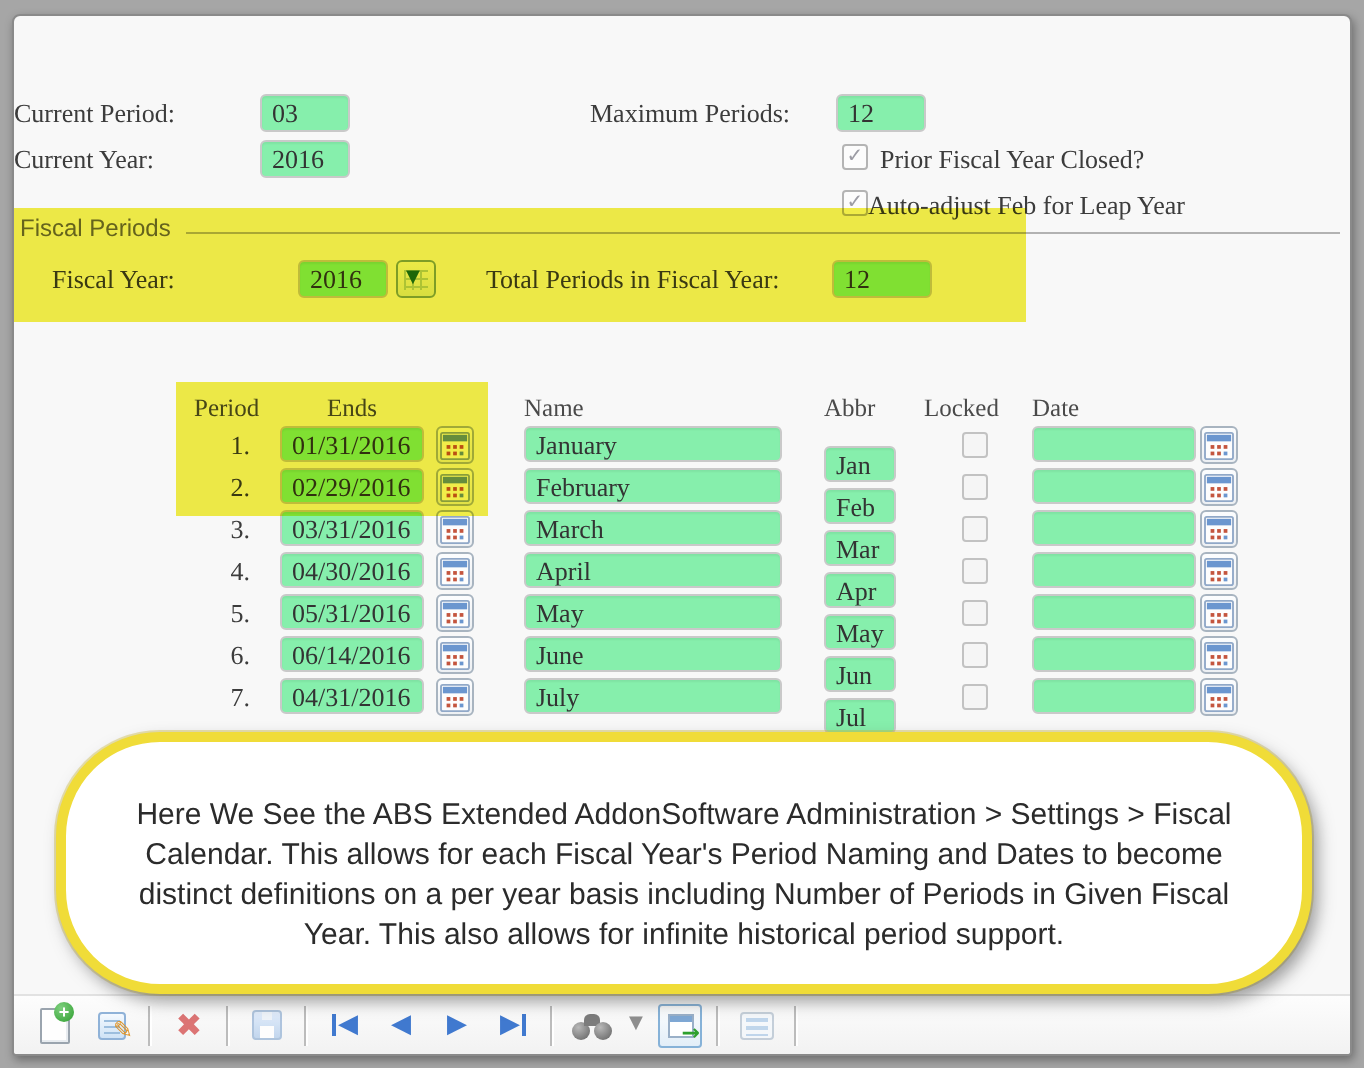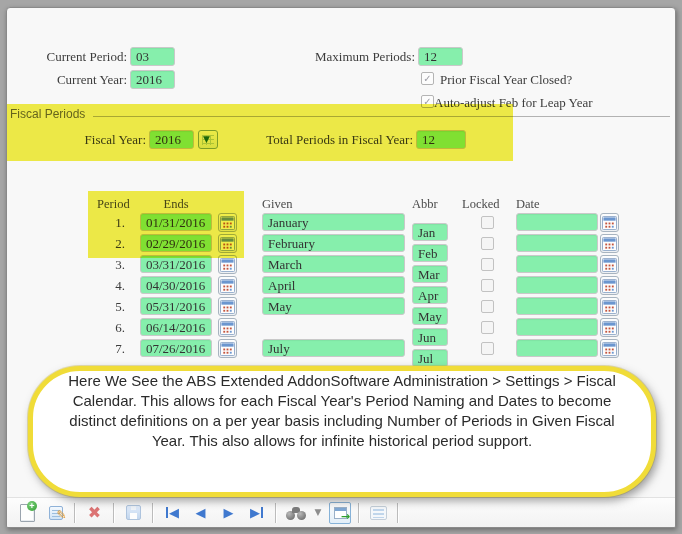--- a/index.html
+++ b/index.html
@@ -13,21 +13,21 @@
             display:flex;align-items:center;justify-content:center}
   .title{font:13px "Liberation Sans",sans-serif;color:#3c3c3c}
   .winbtns{position:absolute;right:6px;top:5px;display:flex;gap:3px}
   .winbtn{width:19px;height:17px;box-sizing:border-box;border:1px solid #9aa0a6;border-radius:2px;
           background:linear-gradient(#ffffff,#d3d8dd);display:flex;align-items:center;justify-content:center}
   .winbtn.close{border-color:#a87468;background:linear-gradient(#f7ebe7,#e7d0c9)}
   .g-min{width:9px;height:3px;background:#555;margin-top:7px}
   .g-max{width:8px;height:7px;border:2px solid #555;box-sizing:border-box}
   .g-close{color:#84281e;font:bold 11px/11px "Liberation Sans",sans-serif}
   
-  .lbl{position:absolute;font:13px "Liberation Serif",serif;color:#3c3c3c;text-align:right;white-space:nowrap}
+  .lbl{position:absolute;font:13px "Liberation Serif",serif;color:#3c3c3c;text-align:left;white-space:nowrap}
   .lbl-left{text-align:left}
   .inp{position:absolute;height:19px;box-sizing:border-box;background:#86efac;border:1px solid #c9c9c9;
        border-radius:3px;font:13px/17px "Liberation Serif",serif;color:#333;padding:0 5px;
        box-shadow:inset 0 1px 1px rgba(0,0,0,.05);white-space:nowrap;overflow:hidden}
   .chk{position:absolute;width:13px;height:13px;box-sizing:border-box;border:1px solid #b4b4b4;
        border-radius:2px;background:#fcfcfc;text-align:center}
   .check-g{display:block;font:bold 10px/11px "DejaVu Sans",sans-serif;color:#9c9ca4}
   
   .group-lbl{position:absolute;left:3px;top:99px;font:12px "Liberation Sans",sans-serif;color:#6a6a62}
   .group-line{position:absolute;left:86px;right:5px;top:108px;height:1px;background:#b2b2b2}
@@ -47,30 +47,30 @@
   .calbtn{position:absolute;width:19px;height:19px;box-sizing:border-box;border:1px solid #a8b4c0;
           border-radius:3px;background:linear-gradient(#fcfdfe,#edf0f3);
           display:flex;align-items:center;justify-content:center}
   
   .th{position:absolute;font:12.5px "Liberation Serif",serif;color:#4a4a4a}
   .rows{position:absolute;left:90px;top:204px;width:530px}
   .prow{position:relative;height:21px}
   .c-period{position:absolute;left:0;top:0;width:28px;text-align:right;font:13px/21px "Liberation Serif",serif;color:#3c3c3c}
   .c-ends{left:43px;top:1px;width:72px;height:18px}
   .c-endscal{left:121px;top:1px}
-  .c-name{left:165px;top:1px;width:143px;height:18px}
+  .c-name{left:165px;top:1px;width:129px;height:18px}
   .c-abbr{left:315px;top:11px;width:36px;height:18px}
   .c-locked{left:384px;top:4px;background:#f5f5f5;border-color:#c2c2c2}
   .c-date{left:419px;top:1px;width:82px;height:18px}
   .c-datecal{left:503px;top:1px}
   
   .callout{position:absolute;left:21px;top:358px;width:628px;height:131px;box-sizing:border-box;
            background:#fff;border:5px solid #f0dc38;border-radius:52px;
            box-shadow:3px 4px 8px rgba(70,70,70,.5),0 0 0 1px rgba(210,190,60,.4);
-           padding:0 26px 0;z-index:5}
+           padding:27px 26px 0;z-index:5}
   .callout-text{font:15px/20px "Liberation Sans",sans-serif;color:#2b2b2b;text-align:center}
   
   .toolbar{position:absolute;left:0;right:0;bottom:0;height:29px;border-top:1px solid #e2e2e2;
            border-radius:0 0 2px 2px;background:linear-gradient(#fdfdfd,#f2f2f2);
            display:flex;align-items:center;padding-left:9px;gap:5px}
   .tb{display:flex;align-items:center;justify-content:center;width:23px;height:23px;position:relative}
   .sep{width:1px;height:20px;background:#bcbcbc;border-right:1px solid #fff;margin:0 2px}
   .ic-page{width:13px;height:16px;background:#fefefe;border:1px solid #9aa4ae;border-radius:1px;
            position:relative;box-shadow:inset -1px -1px 0 #e8ecf0}
   .badge-plus{position:absolute;right:-3px;top:-4px;width:10px;height:10px;border-radius:50%;
@@ -138,21 +138,21 @@
     <span class="dd-ic">
         <span>▼</span>
       </span>
   </div>
 
   <div class="lbl" style="left:236px;width:170px;top:124px">Total Periods in Fiscal Year:</div>
   <div class="inp" style="left:409px;top:122px;width:50px">12</div>
 
   <div class="th" style="left:90px;top:189px">Period</div>
   <div class="th" style="left:133px;top:189px;width:72px;text-align:center">Ends</div>
-  <div class="th" style="left:255px;top:189px">Given</div>
+  <div class="th" style="left:255px;top:189px">Name</div>
   <div class="th" style="left:405px;top:189px">Abbr</div>
   <div class="th" style="left:455px;top:189px">Locked</div>
   <div class="th" style="left:509px;top:189px">Date</div>
 
   <div class="rows">
       <div class="prow">
     <div class="c-period">1.</div>
     <div class="inp c-ends">01/31/2016</div>
     <div class="calbtn c-endscal">
       <svg width="15" height="14" viewBox="0 0 16 15">
@@ -341,41 +341,42 @@
         <g fill="#c4553e">
           <rect x="3.5" y="7" width="2" height="2"></rect>
               <rect x="7" y="7" width="2" height="2"></rect>
               <rect x="10.5" y="7" width="2" height="2"></rect>
           <rect x="3.5" y="10.5" width="2" height="2"></rect>
               <rect x="7" y="10.5" width="2" height="2"></rect>
         </g>
         <rect x="10.5" y="10.5" width="2" height="2" fill="#6b96cf"></rect>
       </svg>
     </div>
+    <div class="inp c-name">June</div>
     <div class="inp c-abbr">Jun</div>
     <div class="chk c-locked"></div>
     <div class="inp c-date"></div>
     <div class="calbtn c-datecal">
       <svg width="15" height="14" viewBox="0 0 16 15">
         <rect x="0.5" y="0.5" width="15" height="14" rx="1" fill="#fdfdfd" stroke="#90a8c8"></rect>
         <rect x="1.5" y="1.5" width="13" height="3.5" fill="#6b96cf"></rect>
         <g fill="#c4553e">
           <rect x="3.5" y="7" width="2" height="2"></rect>
               <rect x="7" y="7" width="2" height="2"></rect>
               <rect x="10.5" y="7" width="2" height="2"></rect>
           <rect x="3.5" y="10.5" width="2" height="2"></rect>
               <rect x="7" y="10.5" width="2" height="2"></rect>
         </g>
         <rect x="10.5" y="10.5" width="2" height="2" fill="#6b96cf"></rect>
       </svg>
     </div>
   </div>
       <div class="prow">
     <div class="c-period">7.</div>
-    <div class="inp c-ends">07/26/2016</div>
+    <div class="inp c-ends">04/31/2016</div>
     <div class="calbtn c-endscal">
       <svg width="15" height="14" viewBox="0 0 16 15">
         <rect x="0.5" y="0.5" width="15" height="14" rx="1" fill="#fdfdfd" stroke="#90a8c8"></rect>
         <rect x="1.5" y="1.5" width="13" height="3.5" fill="#6b96cf"></rect>
         <g fill="#c4553e">
           <rect x="3.5" y="7" width="2" height="2"></rect>
               <rect x="7" y="7" width="2" height="2"></rect>
               <rect x="10.5" y="7" width="2" height="2"></rect>
           <rect x="3.5" y="10.5" width="2" height="2"></rect>
               <rect x="7" y="10.5" width="2" height="2"></rect>

